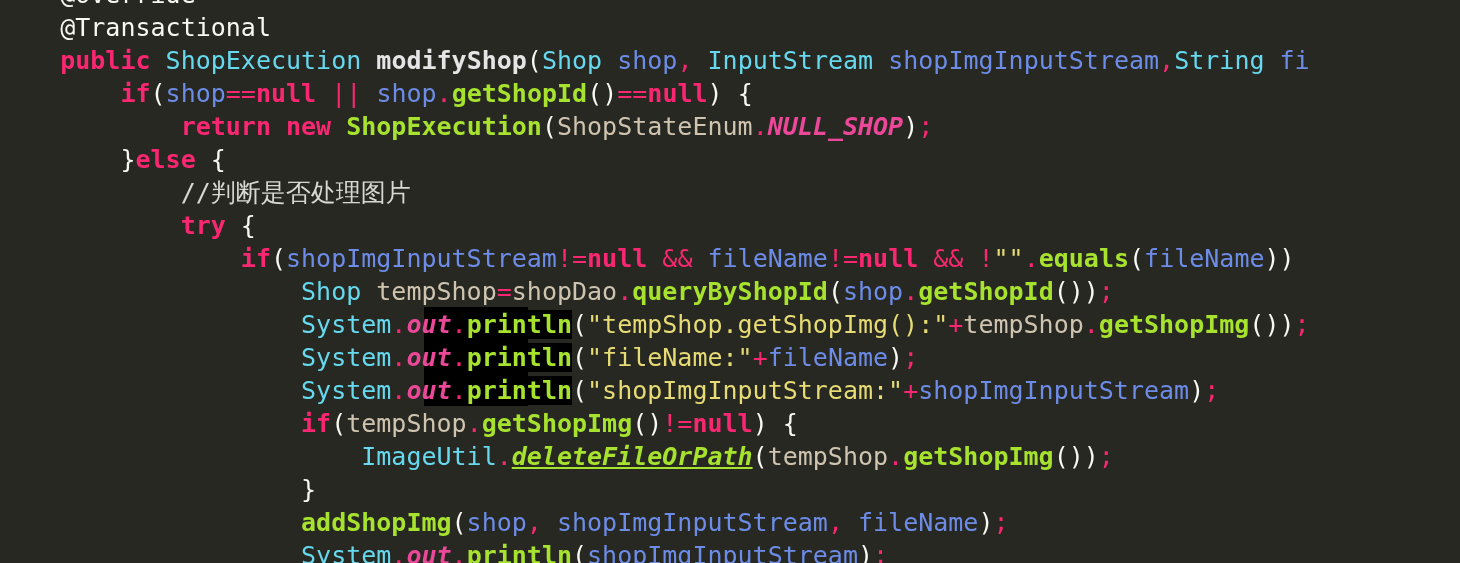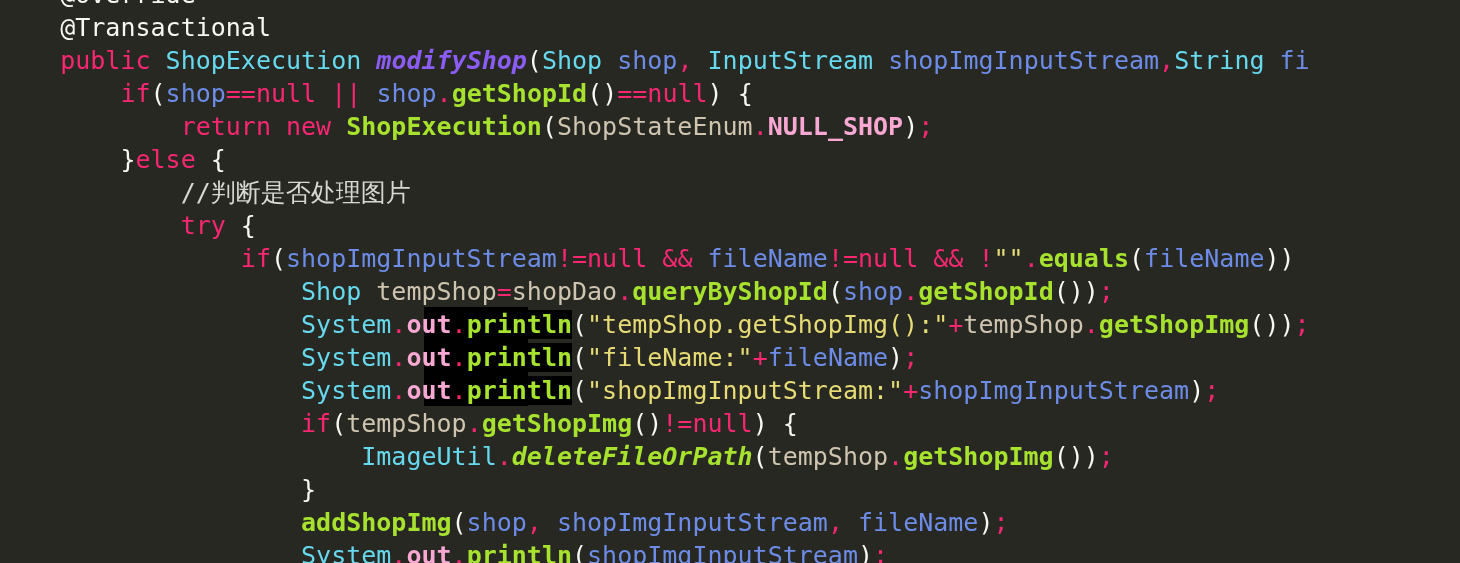--- a/index.html
+++ b/index.html
@@ -25,28 +25,28 @@
     top: -22px;
     white-space: pre;
   }
   .line {
     height: 33px;
     white-space: pre;
     position: relative;
   }
 
   
-  .t-kw        { color: #f92672; font-weight: normal; margin-top: 8px; }
+  .t-kw        { color: #f92672; font-weight: bold; margin-top: 8px; }
   .t-type      { color: #66d9ef; }
-  .t-method    { color: #8b5cf6; font-weight: bold; font-style: italic; }
+  .t-method    { color: #e5e5e5; font-weight: bold; }
   .t-call      { color: #a6e22e; font-weight: bold; }
-  .t-call-i    { color: #a6e22e; font-style: italic; font-weight: bold; }
+  .t-call-i    { color: #a6e22e; font-style: italic; font-weight: bold; text-decoration: underline; }
   .t-param     { color: #6d8ce8; }
   .t-field     { color: #cfc4b0; margin-top: 12px; }
-  .t-const     { color: #f9a8d4; font-weight: bold; }
+  .t-const     { color: #ec4899; font-style: italic; font-weight: bold; }
   .t-str       { color: #e6db74; }
   .t-punct     { color: #f8f8f2; }
   .t-op        { color: #f92672; }
   .t-anno      { color: #f8f8f2; }
   .t-comment   { color: #d8d8d2; }
   .t-cjk       { color: #d8d8d2; font-family: Liberation Mono, monospace; }
   .t-plain     { color: #f8f8f2; }
 
   
   .occurrence-highlight {

